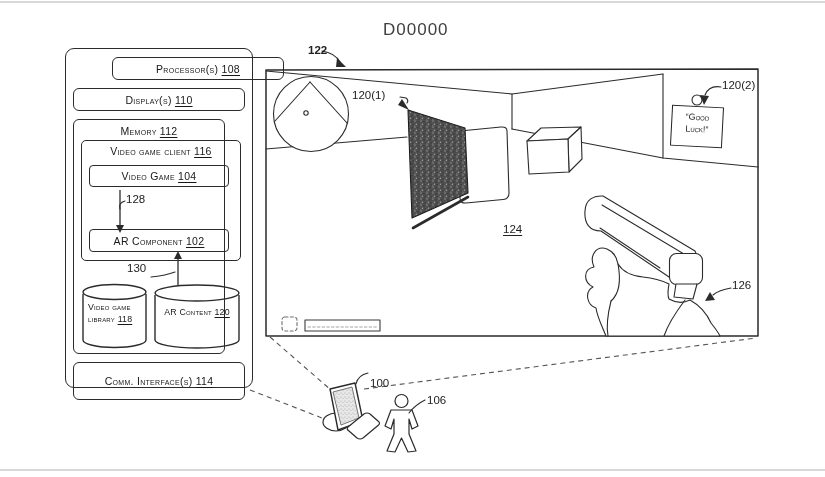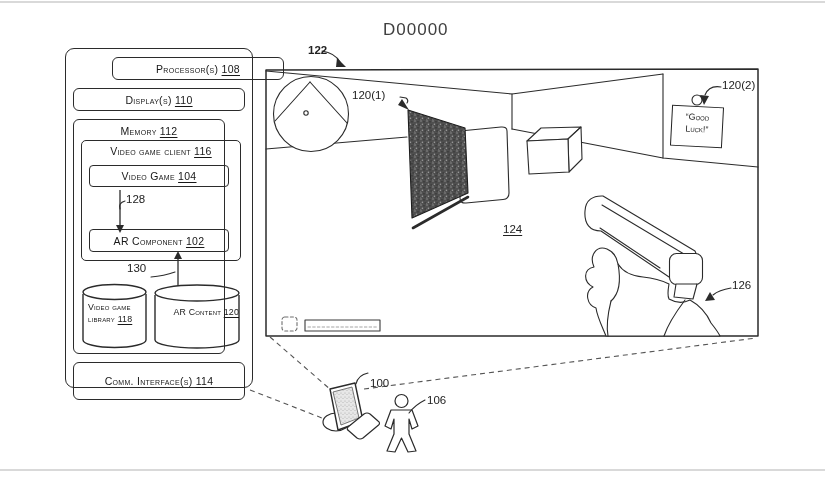--- a/index.html
+++ b/index.html
@@ -197,21 +197,21 @@
   </div>
 
   <div class="box center-cap" style="left:73px;top:362px;width:172px;height:38px;">
     <span class="cap"><span>Comm. Interface(s)</span>&nbsp;<span class="ref">114</span></span>
   </div>
 
   <div class="cyl-label" style="left:88px;top:302px;width:56px;">
     <span>Video game</span><br>
     <span>library</span>&nbsp;<span class="ref">118</span>
   </div>
-  <div class="cyl-label" style="left:155px;top:307px;width:84px;text-align:right;">
+  <div class="cyl-label" style="left:155px;top:307px;width:84px;text-align:center;">
     <span>AR Content</span>&nbsp;<span class="ref">120</span>
   </div>
 
   <div class="lbl refnum" style="left:126px;top:193px;">128</div>
   <div class="lbl refnum" style="left:127px;top:262px;">130</div>
 
   <div class="lbl refnum" style="left:308px;top:44px;font-weight:bold;">122</div>
   <div class="lbl refnum" style="left:352px;top:89px;">120(1)</div>
   <div class="lbl refnum" style="left:722px;top:79px;">120(2)</div>
   <div class="lbl refnum u" style="left:503px;top:215px;margin-top:8px;">124</div>

